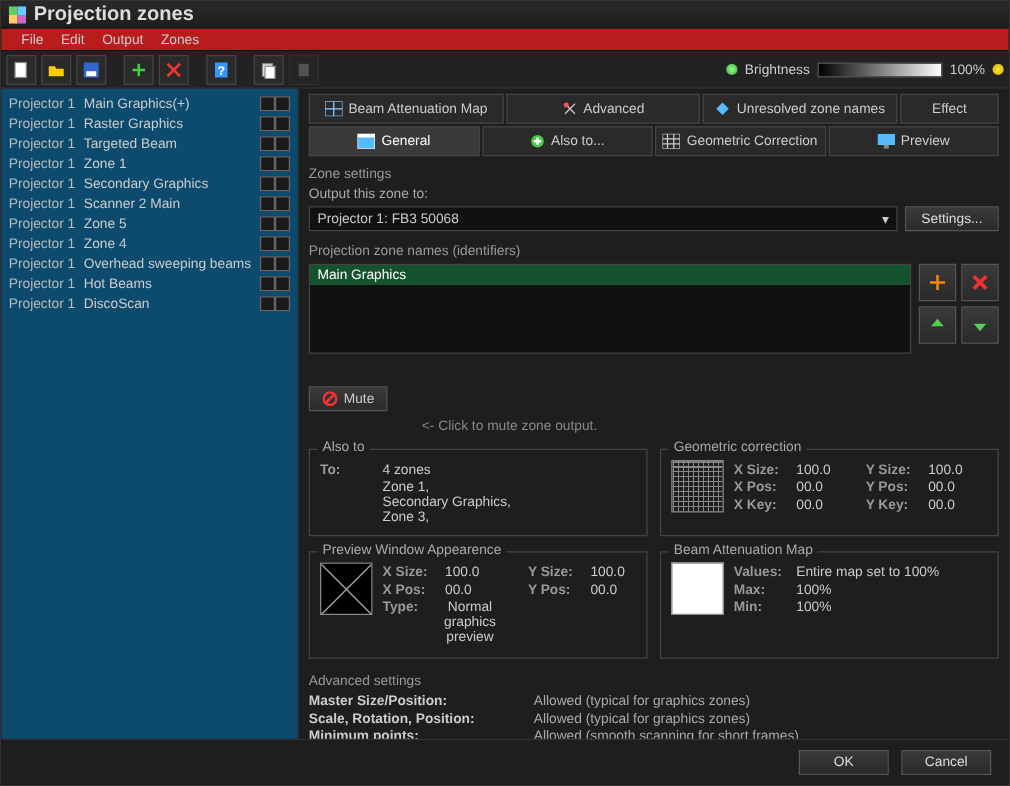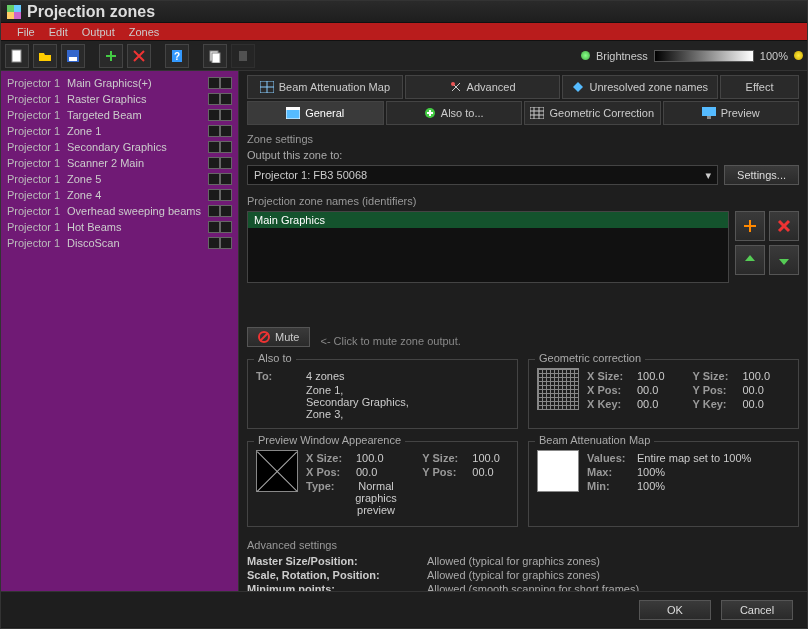--- a/index.html
+++ b/index.html
@@ -69,21 +69,21 @@
   width: 100px; height: 12px;
   background: linear-gradient(to right, #000, #fff);
   border: 1px solid #555;
 }
 .main {
   display: flex;
   height: 520px;
 }
 .left-panel {
   width: 238px;
-  background: #701a75;
+  background: #0c4a6e;
   padding: 4px 2px;
   border-right: 1px solid #333;
 }
 .zone-row {
   display: flex;
   align-items: center;
   height: 16px;
   padding: 0 4px;
   gap: 4px;
 }
@@ -154,21 +154,21 @@
 }
 .side-btns { display: flex; flex-direction: column; gap: 4px; width:64px;}
 .side-btn-row { display:flex; gap:4px;}
 .side-btn {
   width: 30px; height: 30px;
   background: linear-gradient(to bottom, #3a3a3a, #2a2a2a);
   border: 1px solid #555;
   display: flex; align-items: center; justify-content: center;
   cursor: pointer;
 }
-.mute-row { display:flex; align-items:flex-end; gap: 10px; margin-top:8px;}
+.mute-row { display:flex; align-items:center; gap: 27px; margin-top:8px;}
 .mute-btn {
   background: linear-gradient(to bottom, #3a3a3a, #2a2a2a);
   border: 1px solid #555;
   padding: 3px 10px;
   display:flex; align-items:center; gap:5px;
   cursor:pointer;
 }
 .hint { color: #888; margin-top: 44px; }
 .fieldset {
   border: 1px solid #444;

